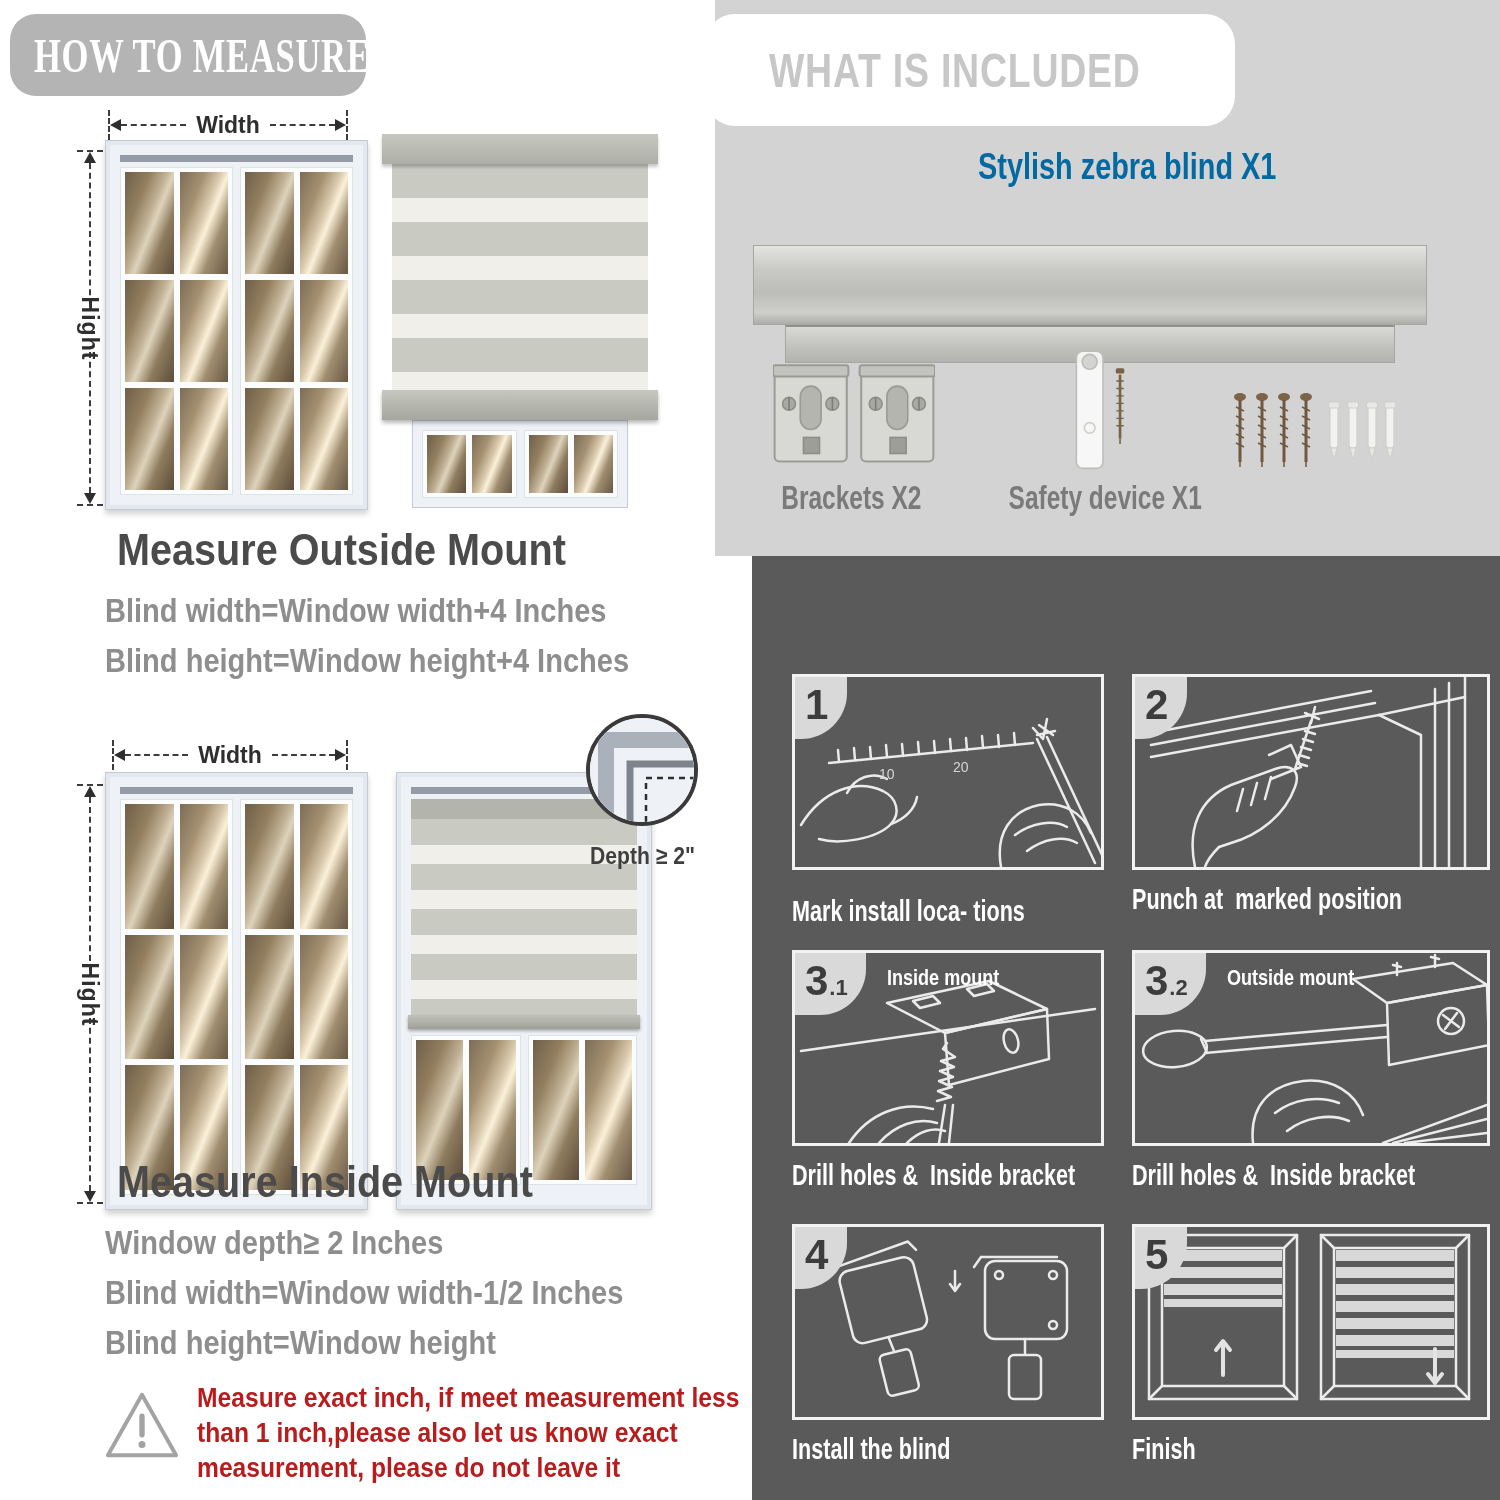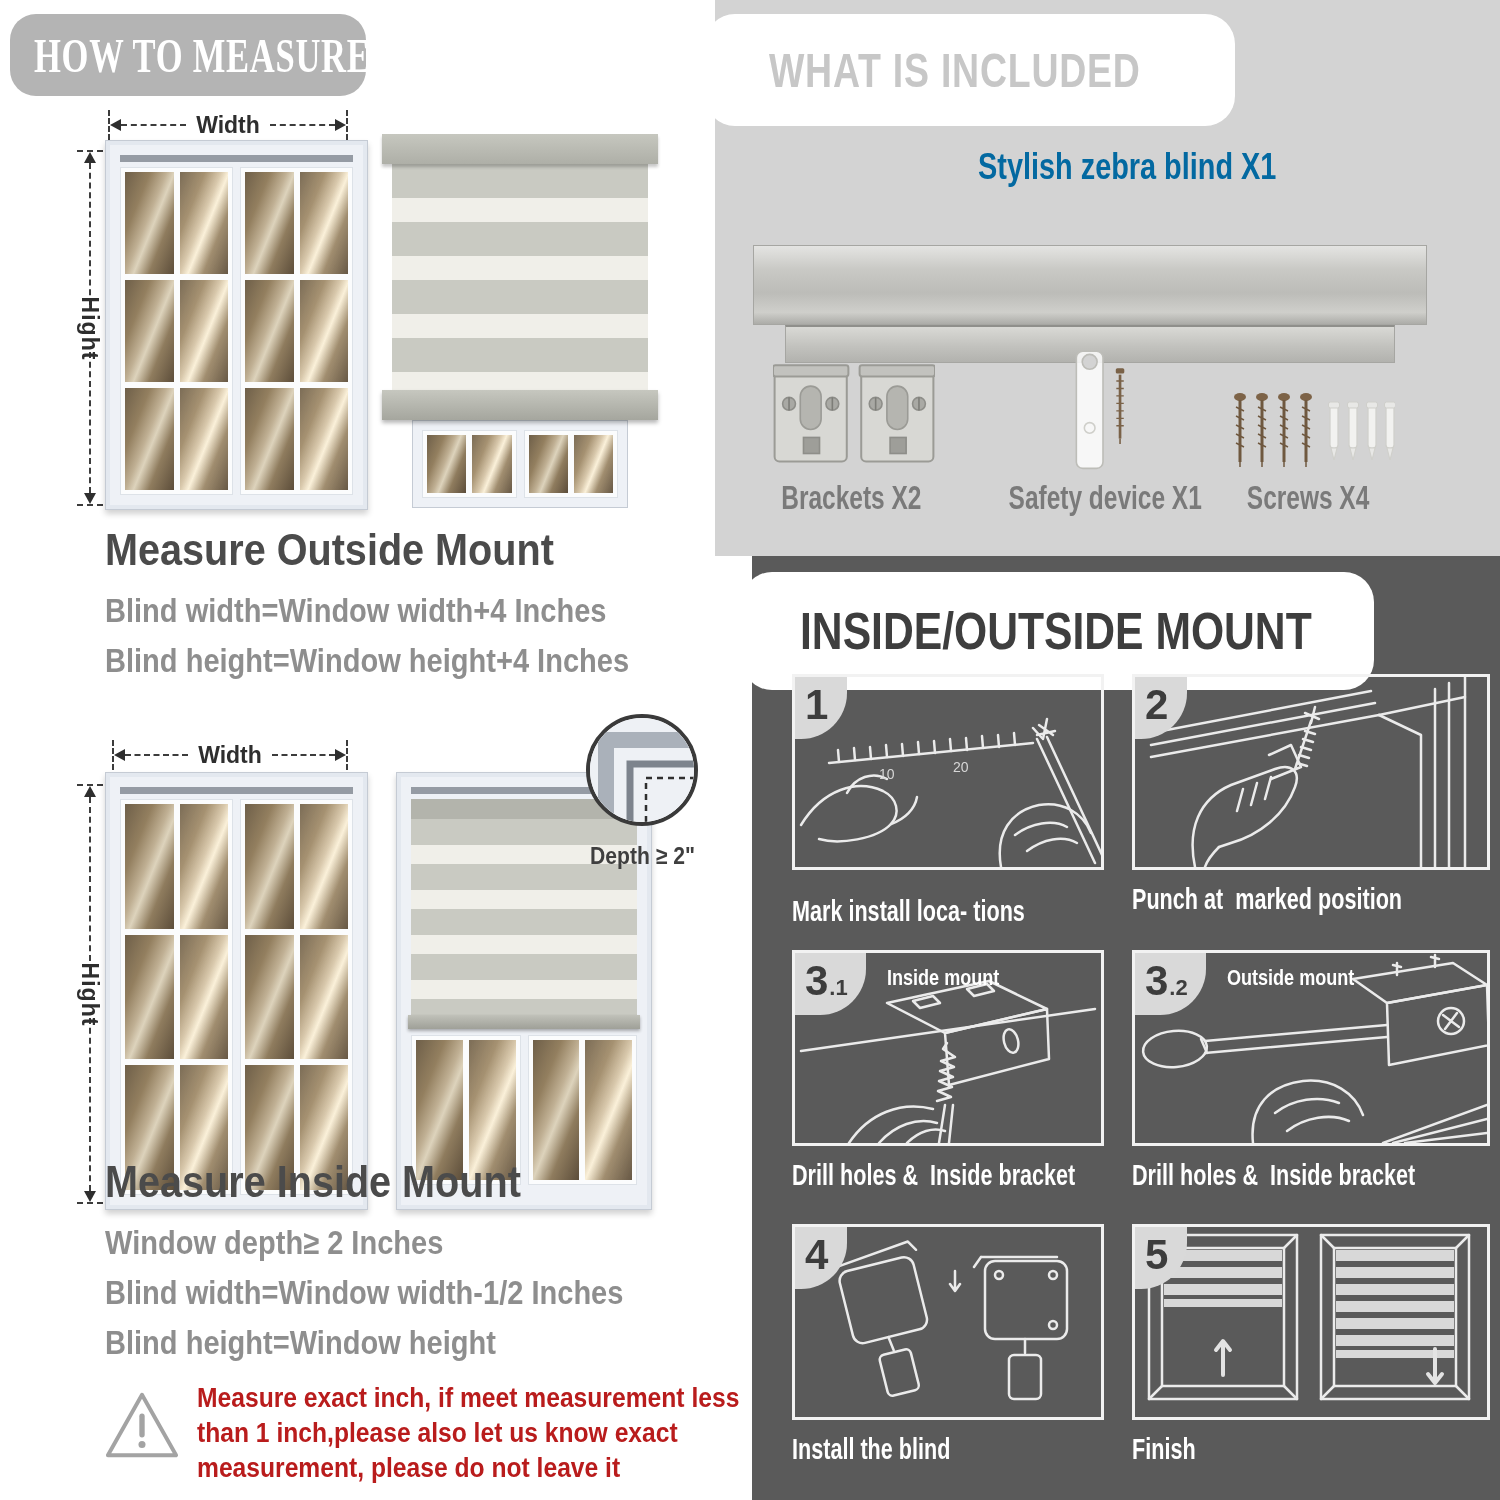--- a/index.html
+++ b/index.html
@@ -63,21 +63,21 @@
   #win2 .valance2 { height:20px; background:#b3b4ac; }
   #win2 .stripes  { height:196px; background:repeating-linear-gradient(180deg,#c9cac2 0 26px,#f0efe9 26px 45px); }
   #win2 .rail2 { height:14px; margin:0 -3px; background:linear-gradient(180deg,#c0c1b9,#9fa098); box-shadow:0 2px 3px rgba(0,0,0,.3); }
   #win2 .glass { height:150px; margin-top:6px; }
 
   #circle { position:absolute; left:586px; top:714px; width:112px; height:112px; border:4px solid #3a3a3a;
             border-radius:50%; background:#f7f9fb; overflow:hidden; box-sizing:border-box; }
   #depth  { position:absolute; left:590px; top:842px; width:170px; font-size:24px; font-weight:bold; color:#3f3f3f; }
 
   .mblock { position:absolute; left:105px; }
-  .mblock h2 { margin:0 0 10px; font-size:45px; color:#4b4b4b; font-weight:bold; }
+  .mblock h2 { margin:0 12px 10px; font-size:45px; color:#4b4b4b; font-weight:bold; }
   .mblock .ln { font-size:33px; font-weight:bold; color:#8e8e8e; line-height:50px; }
   #t-out { top:524px; }
   #t-in  { top:1156px; }
 
   #warn { position:absolute; left:103px; top:1380px; display:flex; gap:16px; }
   #warn svg { width:78px; height:74px; flex:none; margin-top:8px; }
   #warn .wl { font-size:28px; font-weight:bold; color:#b91c1c; line-height:35px; }
 
   
   #panel-top { position:absolute; left:715px; top:0; width:824px; height:556px; background:#d3d3d3; }
@@ -336,27 +336,23 @@
         <use href="#scr" x="106"></use>
         <use href="#scr" x="150"></use>
       <use href="#anc" x="206"></use>
         <use href="#anc" x="244"></use>
         <use href="#anc" x="282"></use>
         <use href="#anc" x="318"></use>
     </svg>
 
     <div class="ilabel" id="lb1"><span class="cx72 cc">Brackets X2</span></div>
     <div class="ilabel" id="lb2"><span class="cx72 cc">Safety device X1</span></div>
-    <div class="ilabel" id="lb3"><span class="cx72 cc">Screws X4</span></div>
   </div>
 
   <div id="panel-dark">
-    <div id="pill-iom">
-      <span class="cx82">INSIDE/OUTSIDE MOUNT</span>
-    </div>
 
     <div class="sbox" id="s1">
       <div class="badge">
         <span>1</span>
           <span class="sub"></span>
       </div>
       <svg class="illu" viewBox="0 0 306 190" preserveAspectRatio="xMidYMid meet">
         <g class="lineart">
           <path d="M34,86 L238,66"></path>
           <path d="M44,85 l-1,-12 M60,83 l-1,-12 M76,82 l-1,-12 M92,80 l-1,-12 M108,79 l-1,-12 M124,77 l-1,-12 M140,76 l-1,-12 M156,74 l-1,-12 M172,73 l-1,-12 M188,71 l-1,-12 M204,70 l-1,-12 M220,68 l-1,-12"></path>

